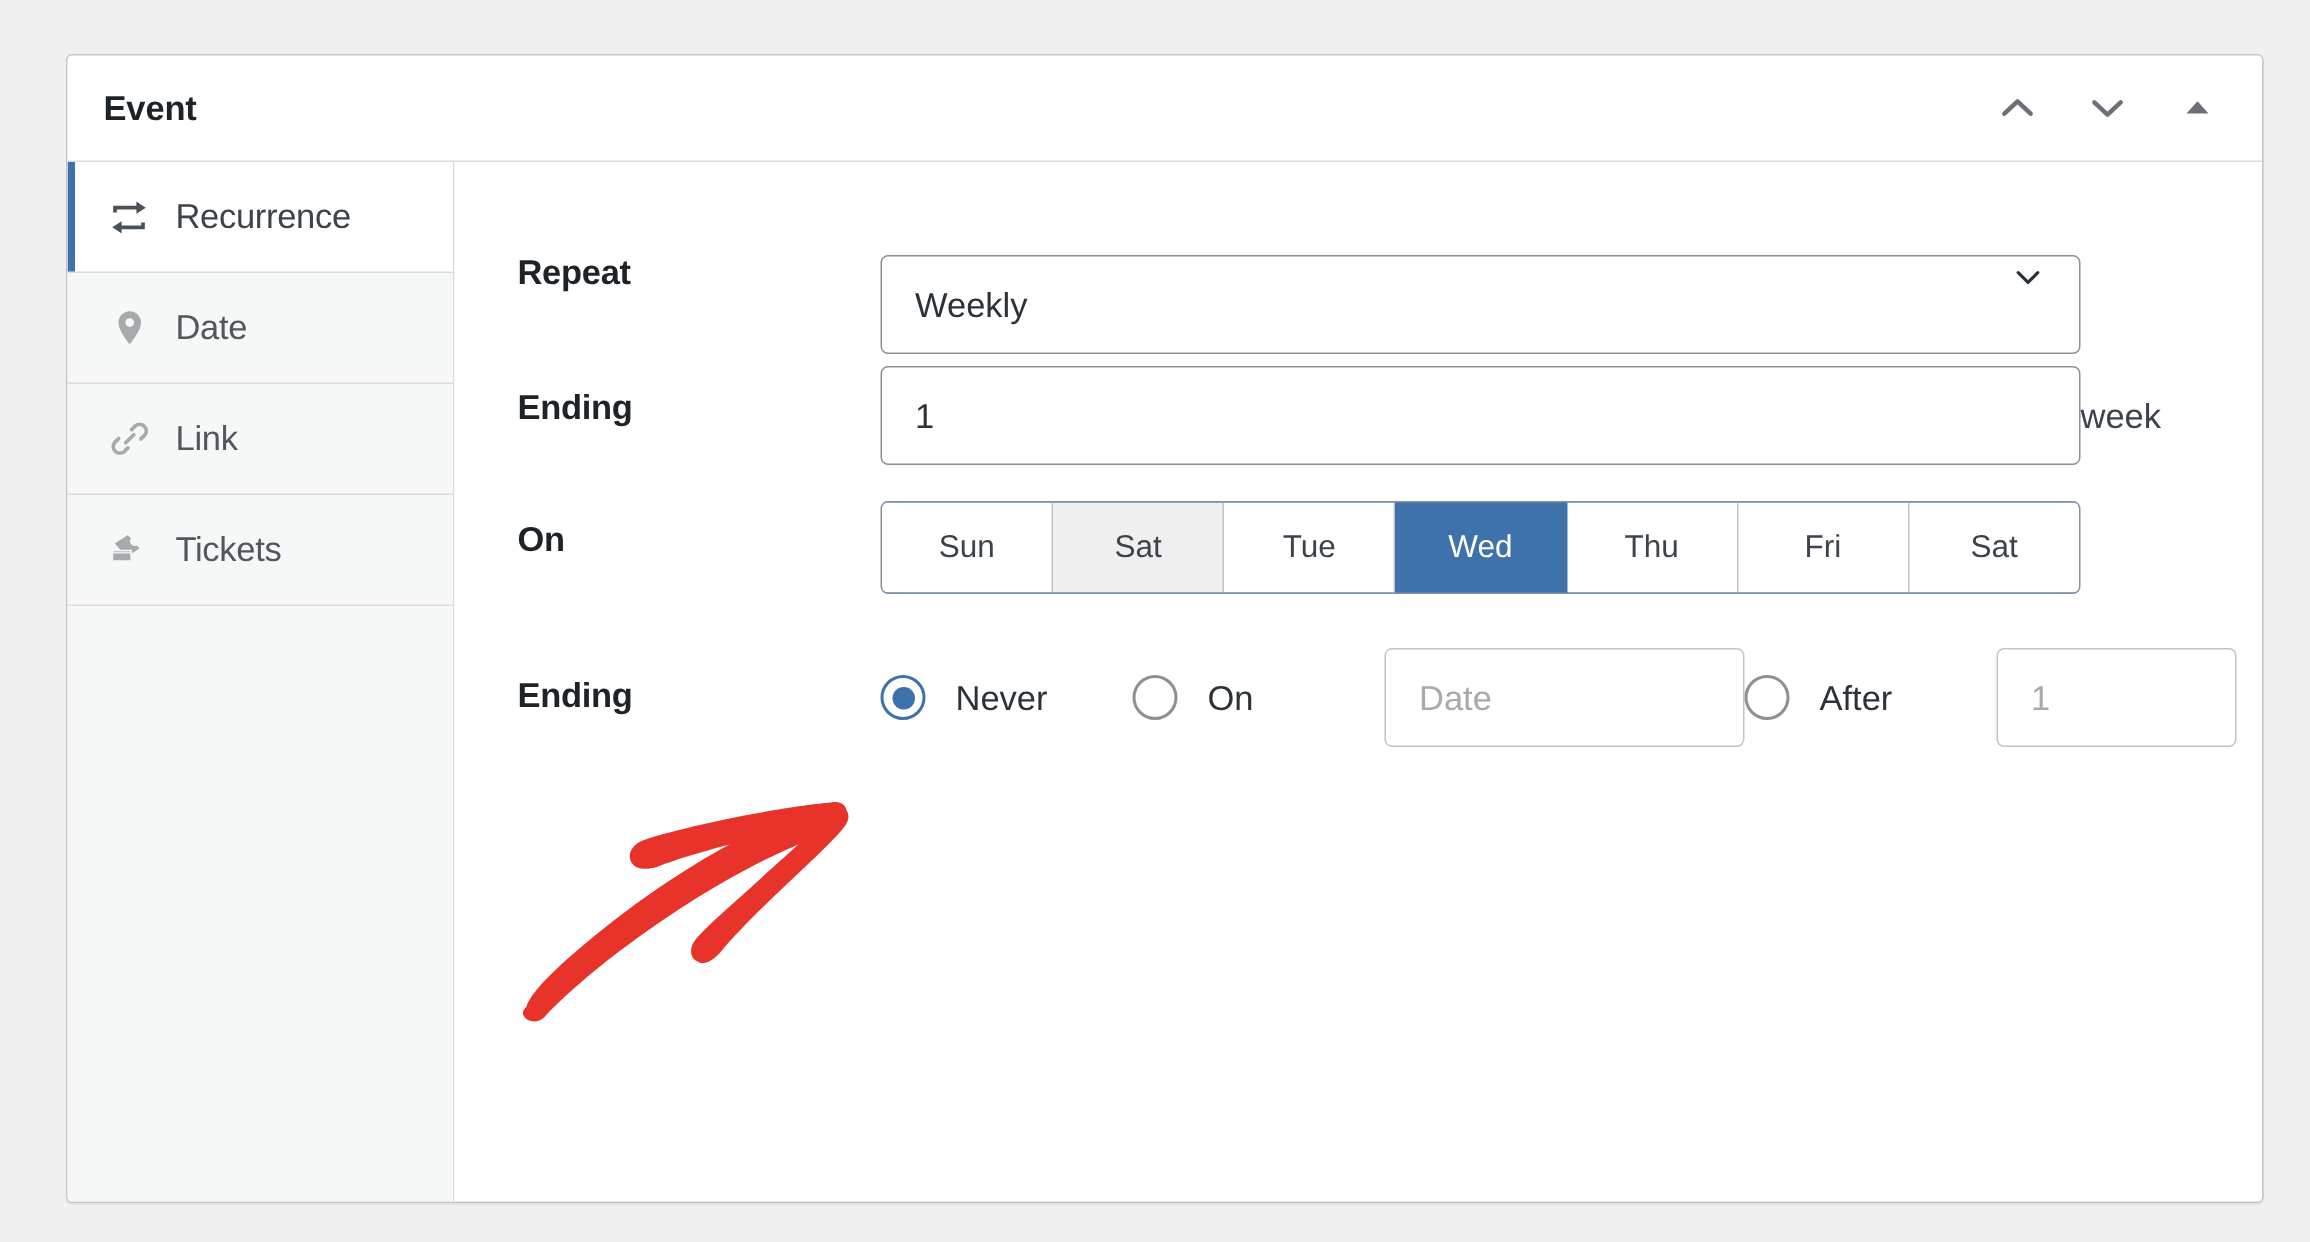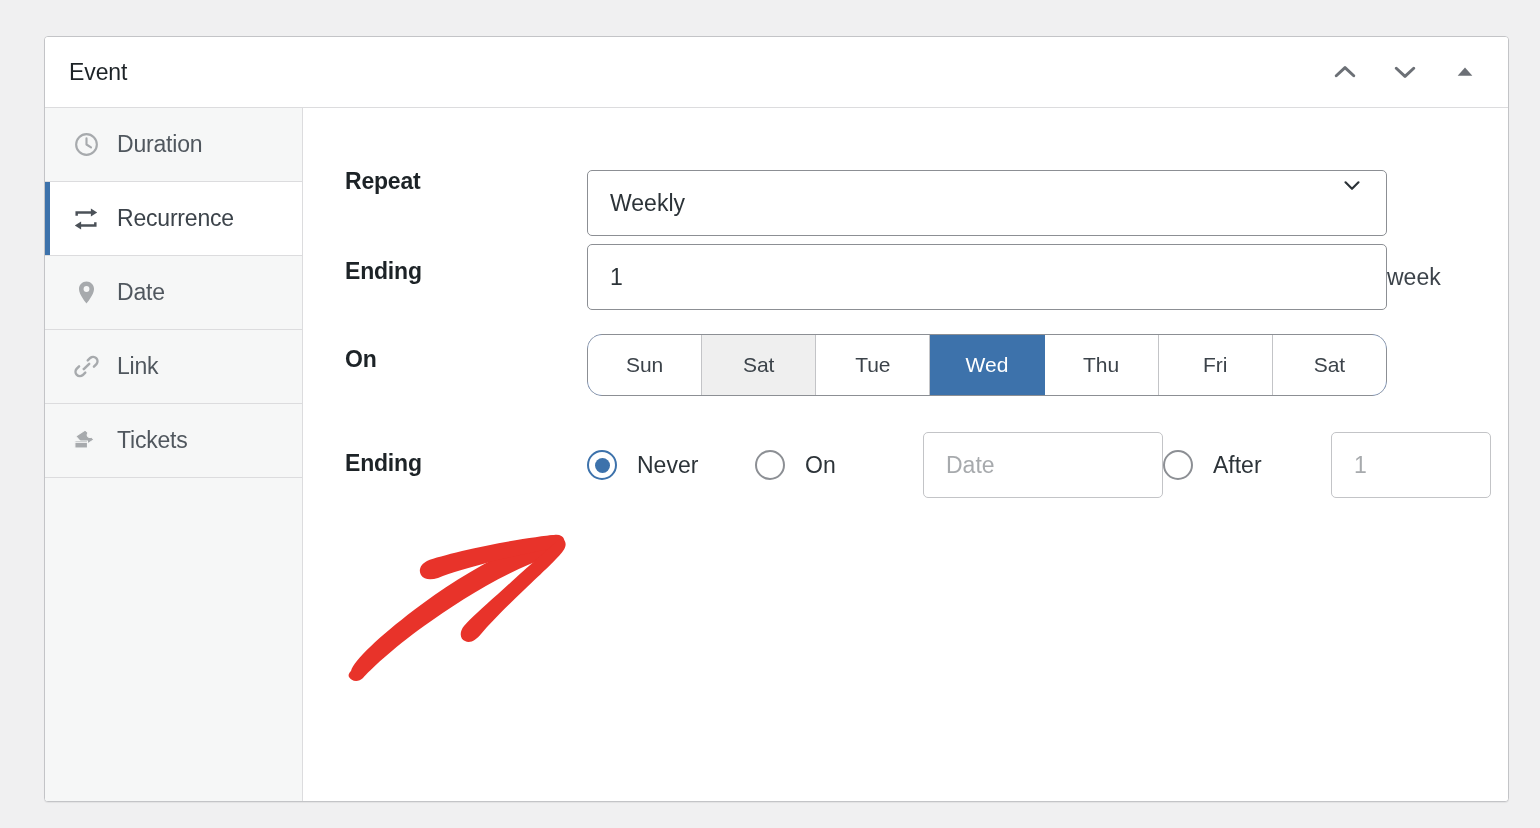--- a/index.html
+++ b/index.html
@@ -37,21 +37,21 @@
     height: 71px;
     flex: 0 0 71px;
     border-bottom: 1px solid #dcdcde;
     display: flex;
     align-items: center;
     padding: 0 24px 0 24px;
     background: #fff;
   }
   .panel-title {
     font-size: 23px;
-    font-weight: normal;
+    font-weight: bold;
     color: #1d2327;
     letter-spacing: -0.1px;
   }
   .header-actions {
     margin-left: auto;
     display: flex;
     align-items: center;
     gap: 30px;
     padding-right: 4px;
   }
@@ -187,21 +187,21 @@
     font-size: 23px;
     color: #3c434a;
     white-space: nowrap;
   }
 
   
   .days {
     display: flex;
     width: 800px; height: 62px;
     border: 1px solid #8c8f94;
-    border-radius: 15px;
+    border-radius: 5px;
     overflow: hidden;
     background: #3b82f6;
   }
   .day {
     flex: 1 1 0;
     display: flex; align-items: center; justify-content: center;
     font-size: 21px;
     color: #3c434a;
     background: #fff;
     border-right: 1px solid #c3c4c7;
@@ -304,29 +304,20 @@
             <polygon points="12,7 20,16 4,16" fill="#6c7076"></polygon>
           </svg>
         </button>
       </div>
     </div>
 
     <div class="panel-body">
 
       <div class="sidebar">
 
-        <div class="side-item">
-          <span class="side-icon">
-            <svg width="27" height="27" viewBox="0 0 24 24" fill="none" stroke="currentColor" stroke-width="1.9" stroke-linecap="round" stroke-linejoin="round">
-              <circle cx="12" cy="12" r="9.2"></circle>
-              <polyline points="12,6.6 12,12 16,14.6"></polyline>
-            </svg>
-          </span>
-          <span class="side-label">Duration</span>
-        </div>
 
         <div class="side-item active">
           <span class="side-icon">
             <svg width="28" height="28" viewBox="0 0 24 24" fill="none" stroke="currentColor" stroke-width="2.1" stroke-linecap="butt" stroke-linejoin="miter">
               <path d="M4 9.2 V6.4 H17.2"></path>
               <polygon points="16.2,2.9 21.6,6.4 16.2,9.9" fill="currentColor" stroke="none"></polygon>
               <path d="M20 14.8 V17.6 H6.8"></path>
               <polygon points="7.8,21.1 2.4,17.6 7.8,14.1" fill="currentColor" stroke="none"></polygon>
             </svg>
           </span>

